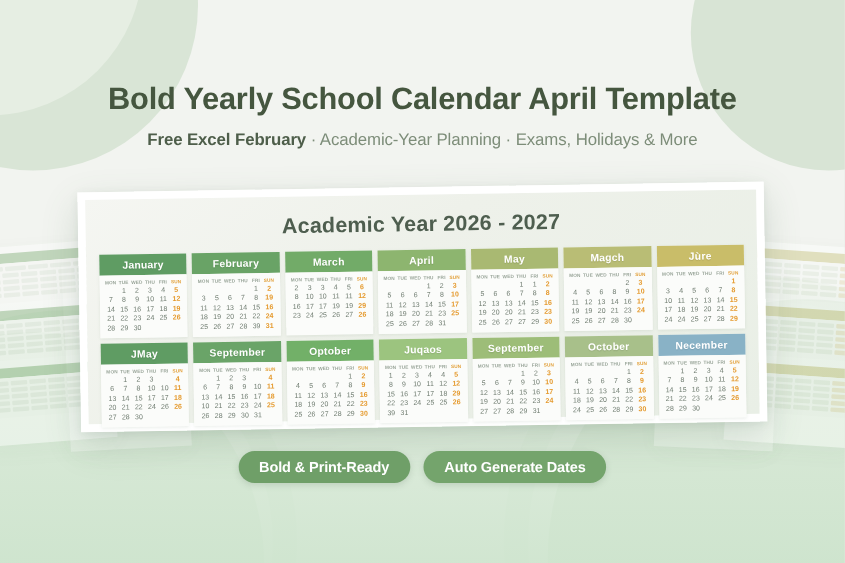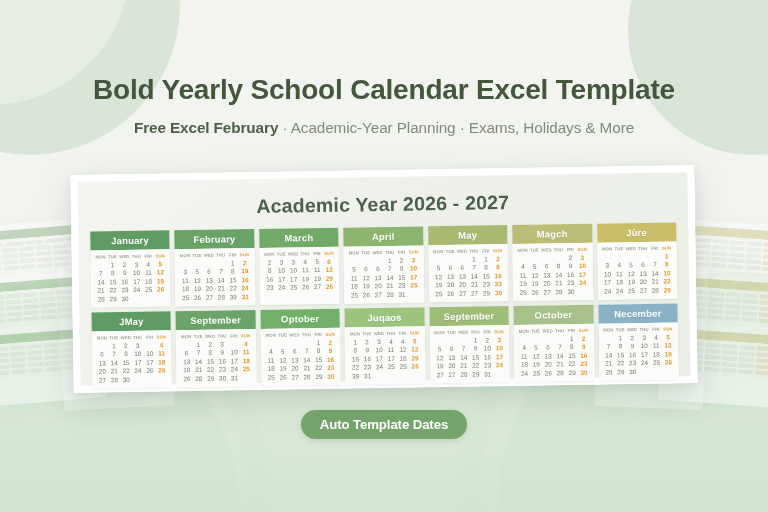--- a/index.html
+++ b/index.html
@@ -366,21 +366,21 @@
           <div class="gm-cell"></div>
           <div class="gm-cell"></div>
           <div class="gm-cell"></div>
           <div class="gm-cell o"></div>
         </div>
       </div>
     </div>
   </div>
 
 <div class="headline">
-  <div class="h1">Bold Yearly School Calendar Excel Template</div>
+  <div class="h1">Bold Yearly School Calendar April Template</div>
   <div class="h2">
     <b>Free Excel February</b><span> · Academic-Year Planning · Exams, Holidays &amp; More</span>
   </div>
 </div>
 
 <div class="card">
   <div class="card-title">Academic Year 2026 - 2027</div>
   <div id="months-container">
       <div class="months-row">
         <div class="month">
@@ -1125,14 +1125,15 @@
               <span></span>
               <span></span>
             </div>
           </div>
         </div>
       </div>
     </div>
 </div>
 
 <div class="badges" id="badges">
-    <div class="badge" style="background: rgb(116, 164, 108);">Auto Template Dates</div>
+    <div class="badge" style="background: rgb(111, 159, 104);">Bold &amp; Print-Ready</div>
+    <div class="badge" style="background: rgb(116, 164, 108);">Auto Generate Dates</div>
   </div>
 
 </body></html>

